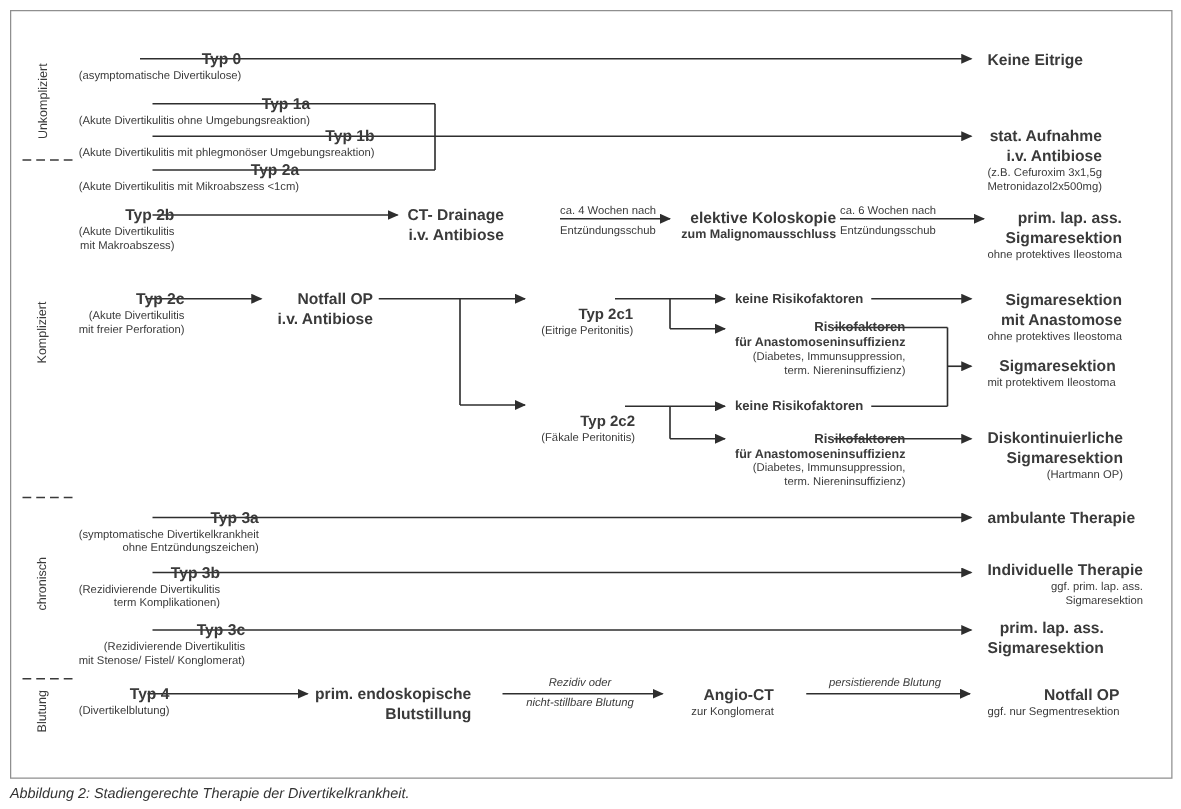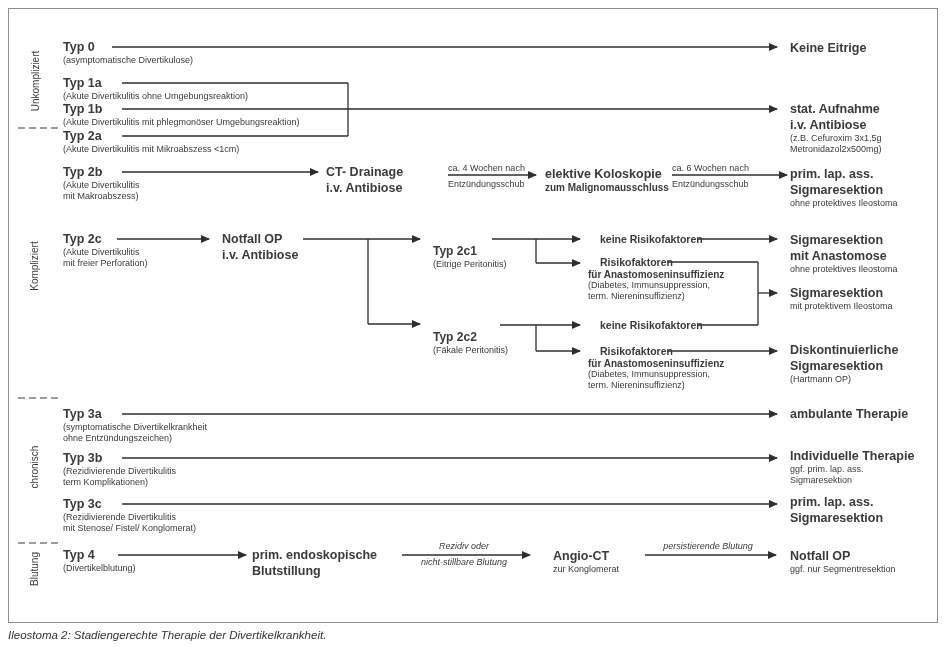--- a/index.html
+++ b/index.html
@@ -1,23 +1,23 @@
 <!DOCTYPE html>
 <html><head>
 <meta charset="utf-8">
 <style>
   html,body{margin:0;padding:0;background:#ffffff;}
   .stage{position:relative;width:945px;height:647px;background:#ffffff;
          font-family:"Liberation Sans",sans-serif;color:#3a3a3a;overflow:hidden;}
   .frame{position:absolute;left:8px;top:8px;width:928px;height:613px;border:1px solid #8f8f8f;}
   svg.lines{position:absolute;left:0;top:0;}
-  .node{position:absolute;white-space:nowrap;}
+  .node{position:absolute;white-space:nowrap;text-align:right;}
   .t{font-size:12.5px;font-weight:bold;line-height:16px;}
   .t12{font-size:12px;font-weight:bold;line-height:16px;margin-top:12px;}
-  .rt{font-size:10.5px;font-weight:bold;line-height:13px;margin-left:12px;}
+  .rt{font-size:10.5px;font-weight:bold;line-height:13px;}
   .s{font-size:9px;font-weight:normal;line-height:11px;}
   .sb{font-size:10px;font-weight:bold;line-height:11px;}
   .vlabel{position:absolute;font-size:10px;color:#3a3a3a;white-space:nowrap;
           transform:translate(-50%,-50%) rotate(-90deg);}
   .alabel{position:absolute;font-size:9px;line-height:11px;white-space:nowrap;color:#3a3a3a;}
   .alabel.center{text-align:center;font-style:italic;}
   .gap5{margin-top:5px;}
   .caption{position:absolute;left:8px;top:629px;font-size:11.5px;font-style:italic;color:#333333;}
 </style>
 </head>
@@ -230,15 +230,15 @@
     <div class="s">zur Konglomerat</div>
   </div>
   <div class="alabel center" style="left:640px;top:541px;width:136px">
     <div>persistierende Blutung</div>
   </div>
   <div class="node" style="left:790px;top:548px">
     <div class="t">Notfall OP</div>
     <div class="s">ggf. nur Segmentresektion</div>
   </div>
 
-  <div class="caption">Ileostoma 2: Stadiengerechte Therapie der Divertikelkrankheit.</div>
+  <div class="caption">Abbildung 2: Stadiengerechte Therapie der Divertikelkrankheit.</div>
 
 </div>
 
 </body></html>

